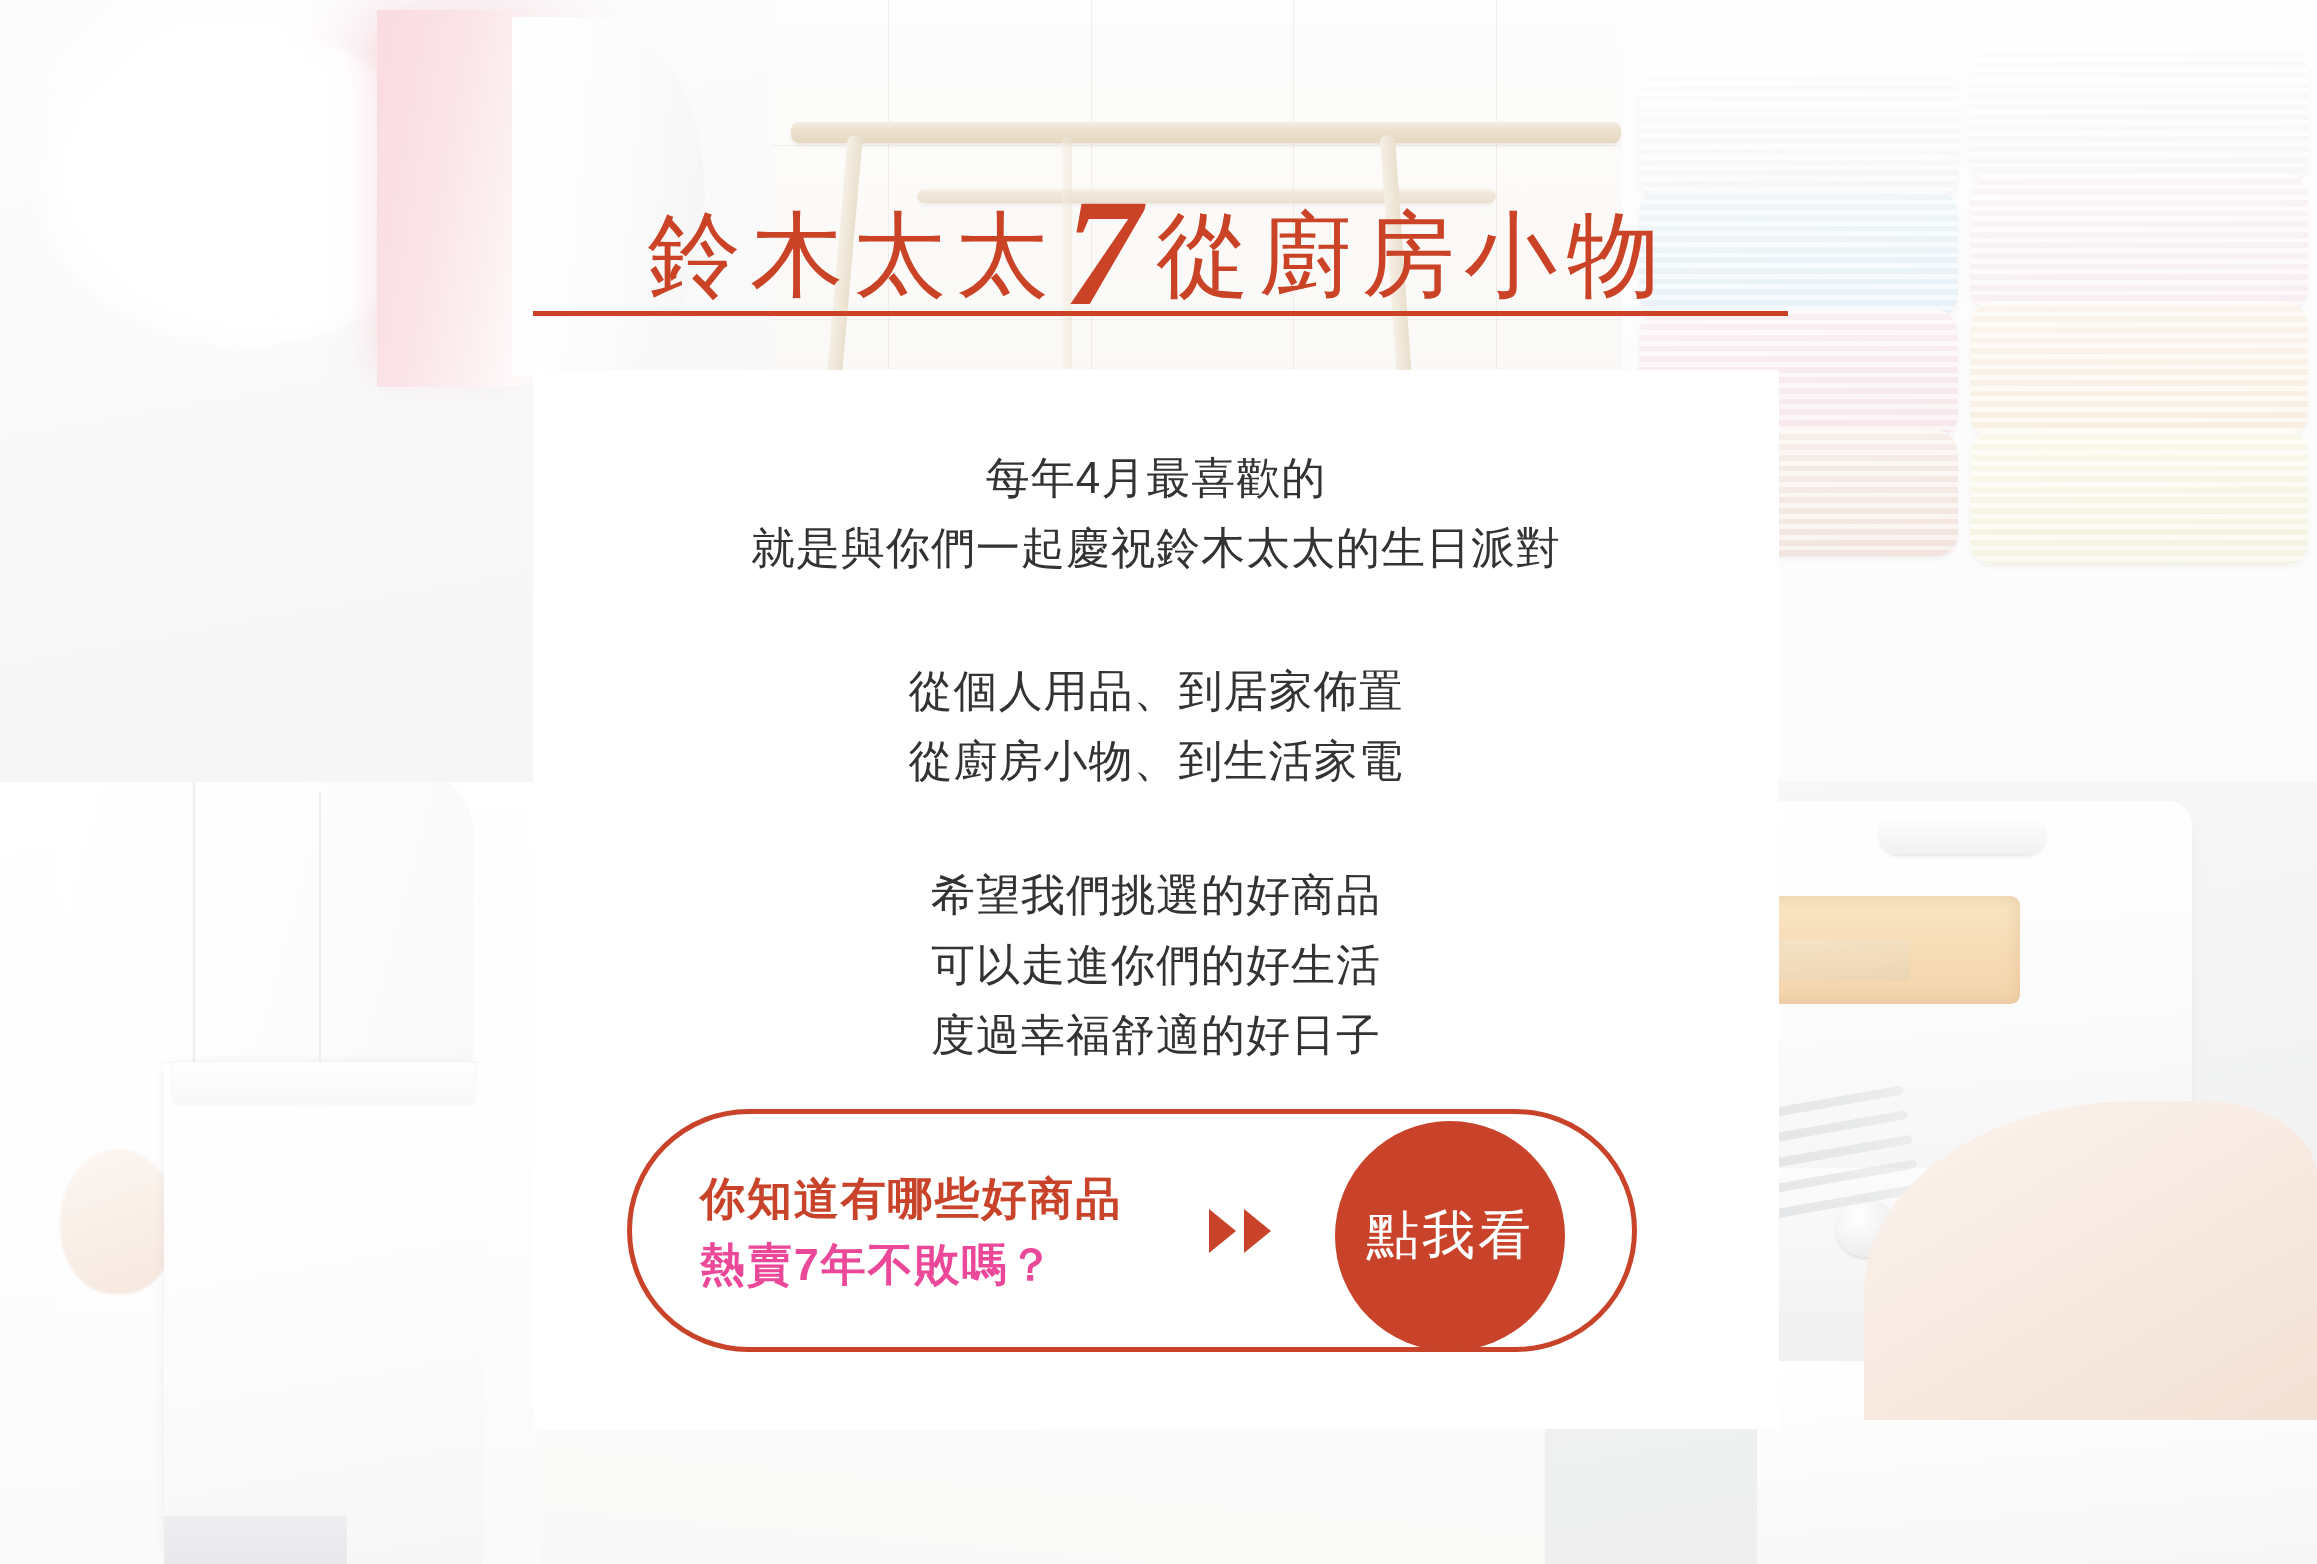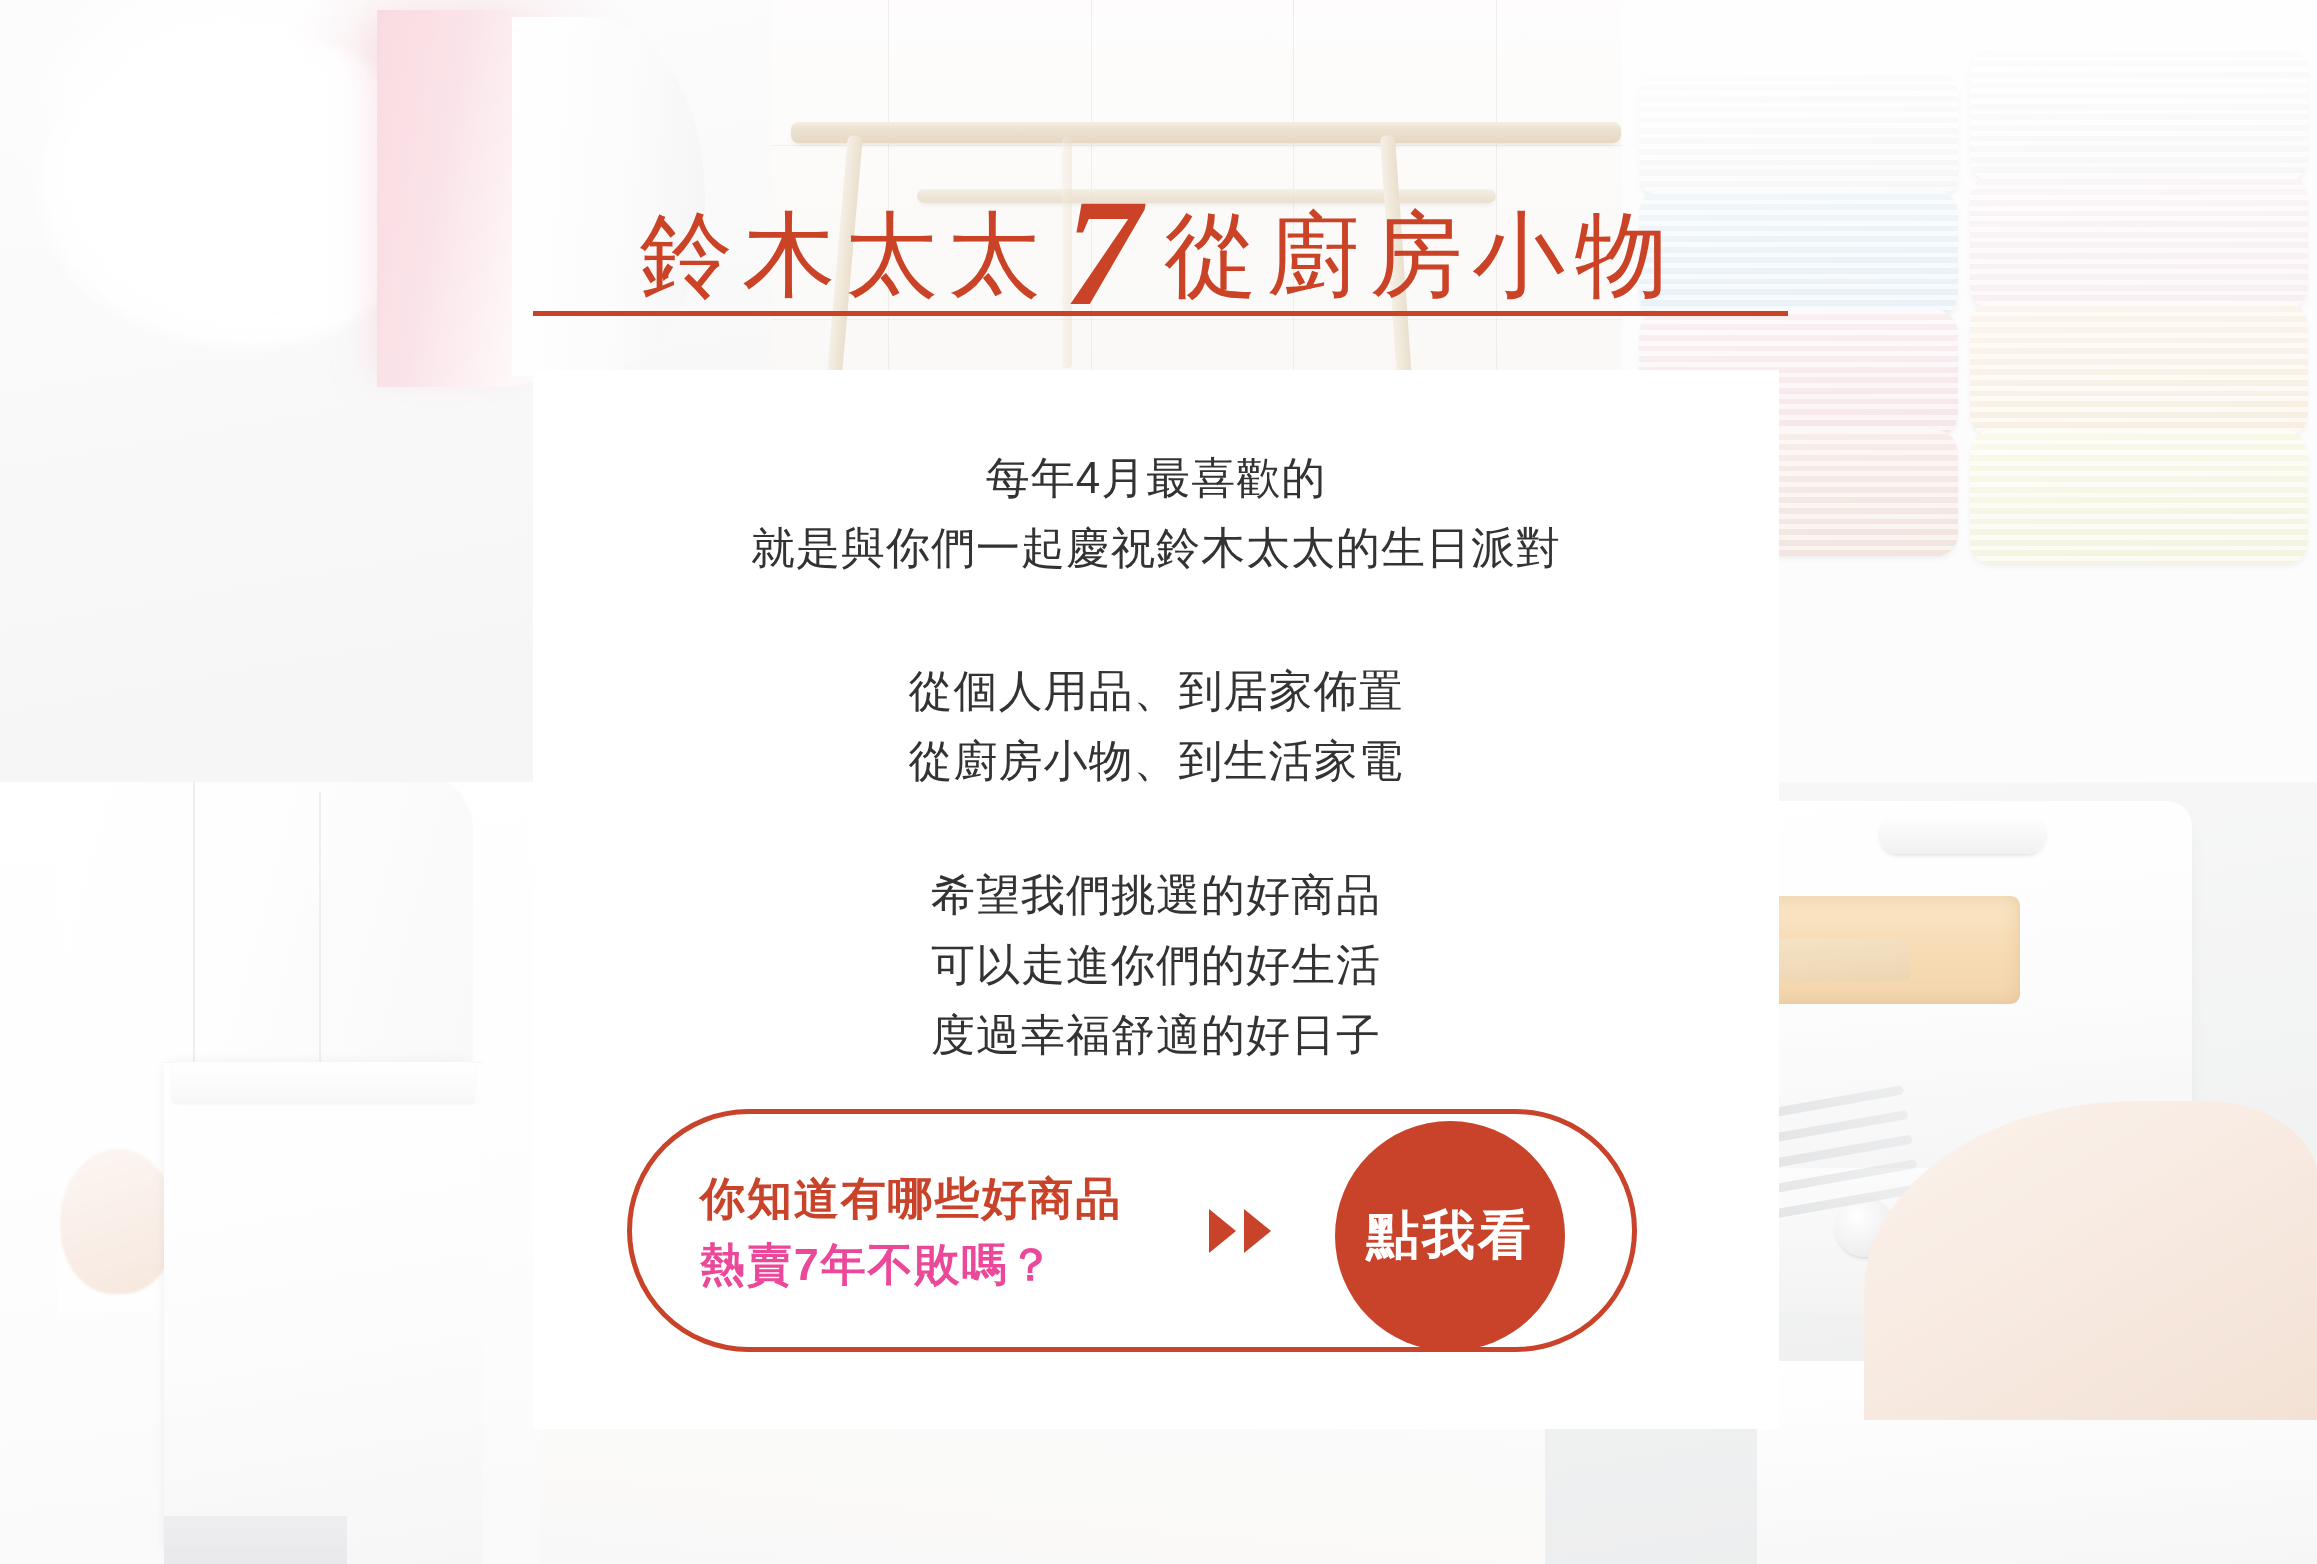--- a/index.html
+++ b/index.html
@@ -93,21 +93,21 @@
     background:linear-gradient(175deg,#ffffff,#f2f2f2);}
 
   
   .veil{position:absolute;inset:0;background:rgba(255,255,255,.34);pointer-events:none;}
 
   
   .headline{
     position:absolute;left:0;right:0;top:180px;text-align:center;
     font-family:"Liberation Serif","DejaVu Serif",serif;
     color:#CB4326;white-space:nowrap;line-height:1;
-    display:flex;justify-content:center;align-items:flex-end;gap:8px;
+    display:flex;justify-content:center;align-items:flex-end;gap:0;
   }
   .hl-seg{font-size:93px;font-weight:400;letter-spacing:9.7px;padding-bottom:3.9px;}
   .hl-seven{font-size:153px;font-weight:700;font-style:italic;line-height:.82;
     padding:0 15.4px 0 5.8px;letter-spacing:0;transform:translateY(9.7px);}
   .hl-underline{position:absolute;left:533px;top:311px;width:1255px;height:4.8px;background:#CB4326;}
 
   
   .card{position:absolute;left:533px;top:370px;width:1246px;height:1059px;background:#ffffff;}
 
   .body-block{position:absolute;left:0;right:0;text-align:center;color:#333333;
@@ -121,21 +121,21 @@
     border:5.8px solid #C8432A;border-radius:122px;background:transparent;box-sizing:border-box;}
   .cta-lines{position:absolute;left:68px;top:52px;text-align:left;font-weight:700;
     font-size:45px;line-height:66px;letter-spacing:1.9px;}
   .cta-l1{color:#C8432A;}
   .cta-l2{color:#ec4899;}
   .arrows{position:absolute;left:577px;top:95px;display:flex;gap:7.7px;}
   .tri{width:0;height:0;border-top:22px solid transparent;border-bottom:22px solid transparent;
     border-left:27px solid #C8432A;}
   .cta-circle{position:absolute;left:703px;top:6.8px;width:230px;height:230px;border-radius:50%;
     background:#C8432A;display:flex;align-items:center;justify-content:center;}
-  .cta-circle span{color:#ffffff;font-size:53px;font-weight:700;letter-spacing:2.9px;}
+  .cta-circle span{color:#ffffff;font-size:53px;font-weight:400;letter-spacing:2.9px;}
 </style>
 </head>
 <body>
 
 <div id="stage">
 
   <div class="bgcell bg-tl">
     <div class="duster-fluff"></div>
     <div class="duster-body"></div>
     <div class="duster-cap"></div>

